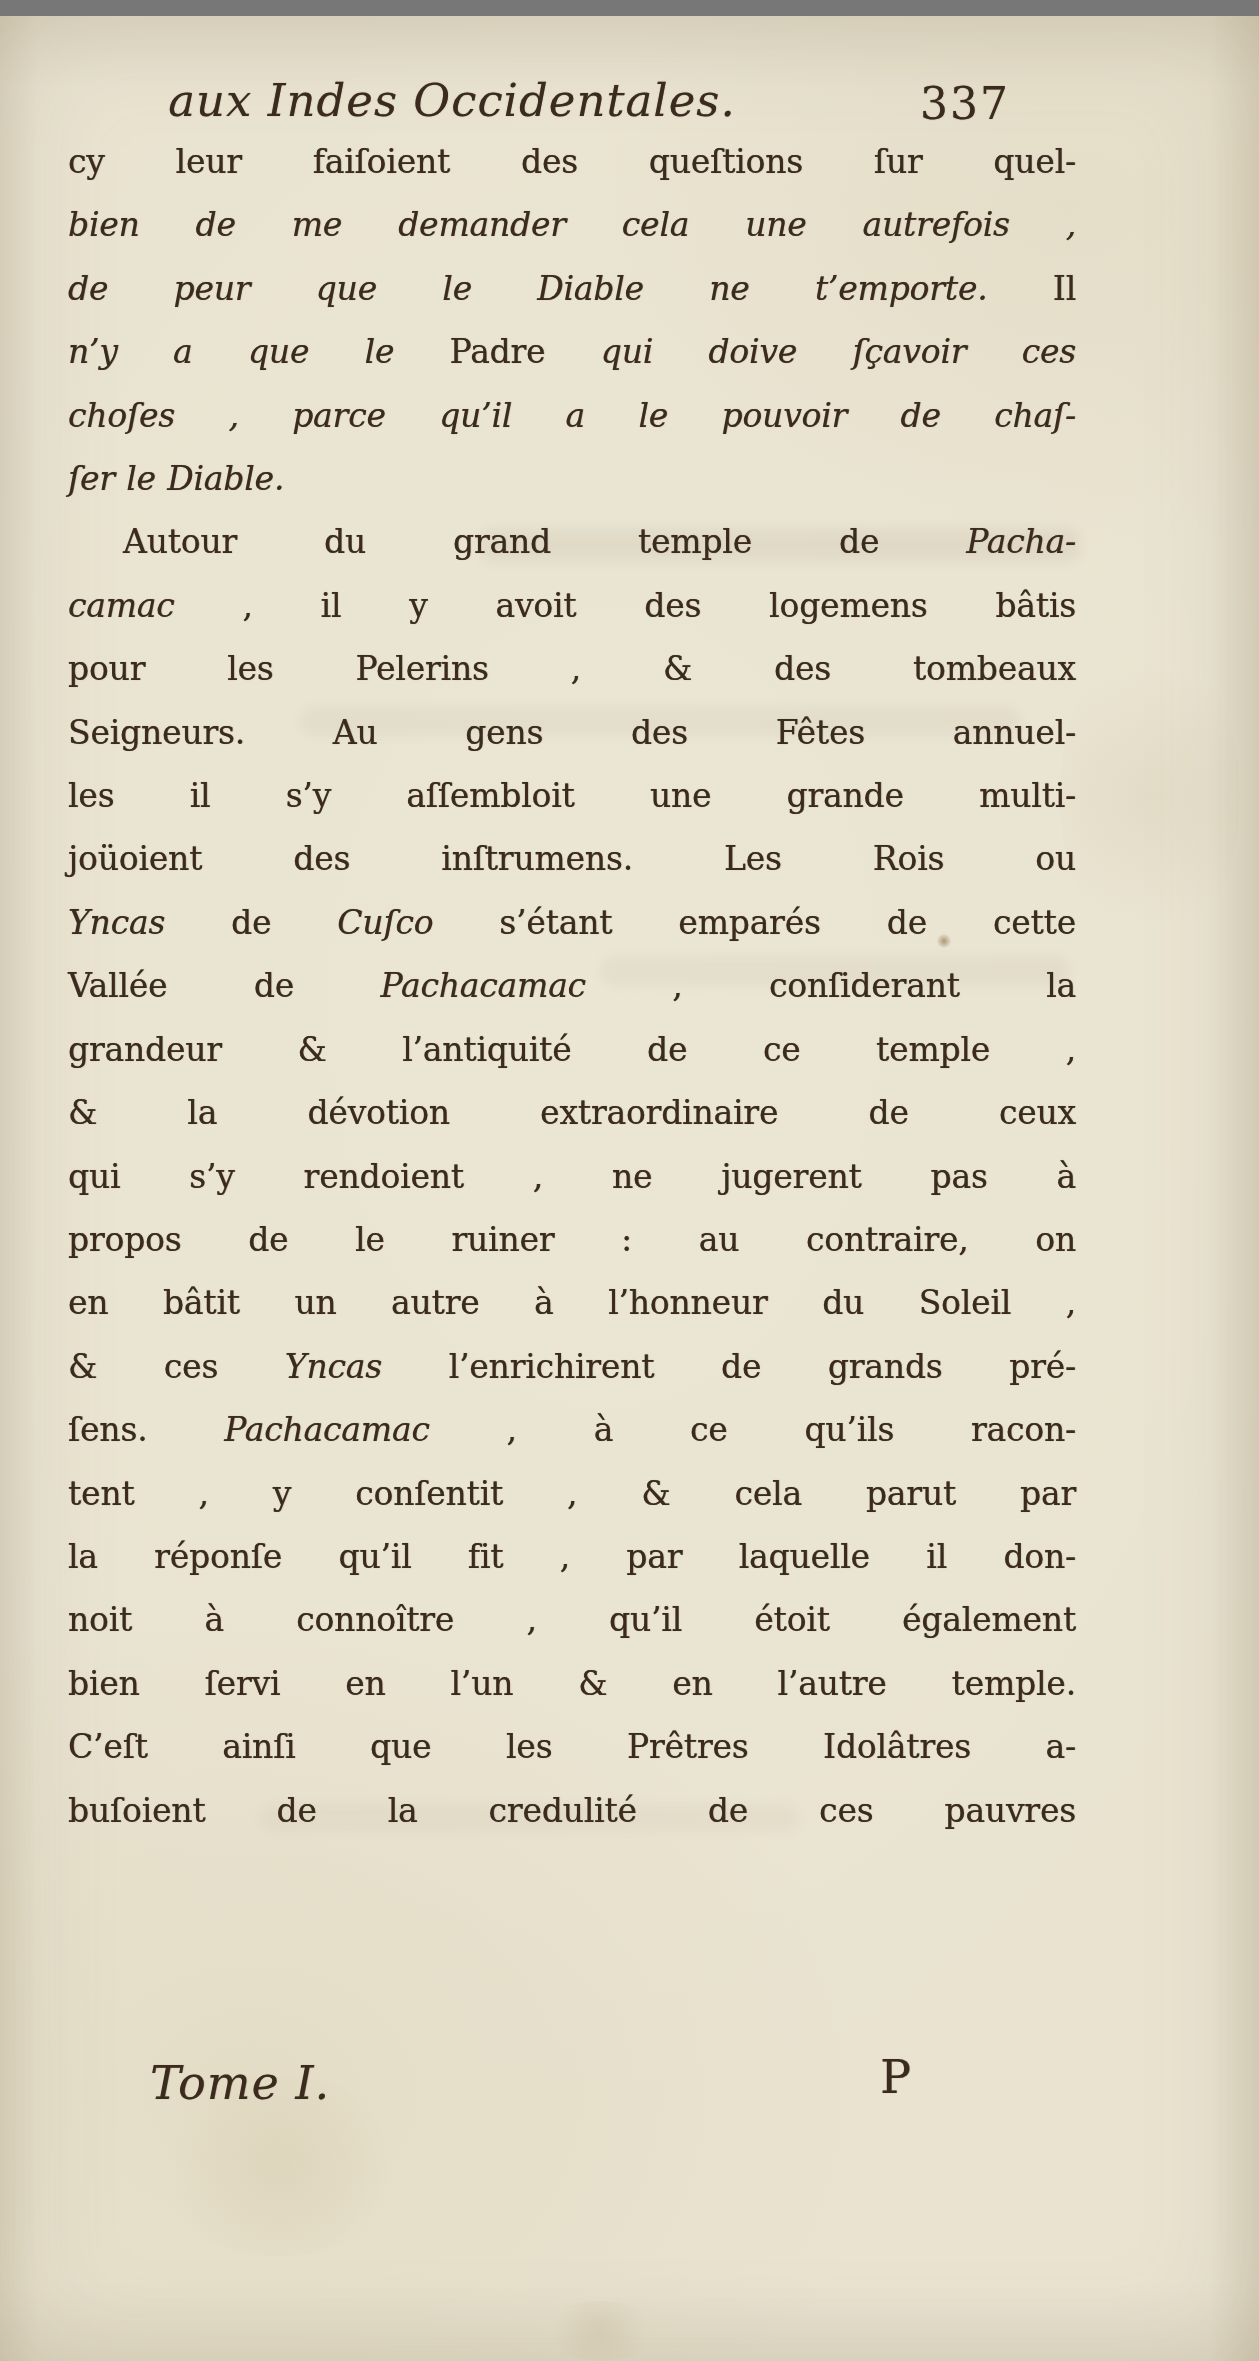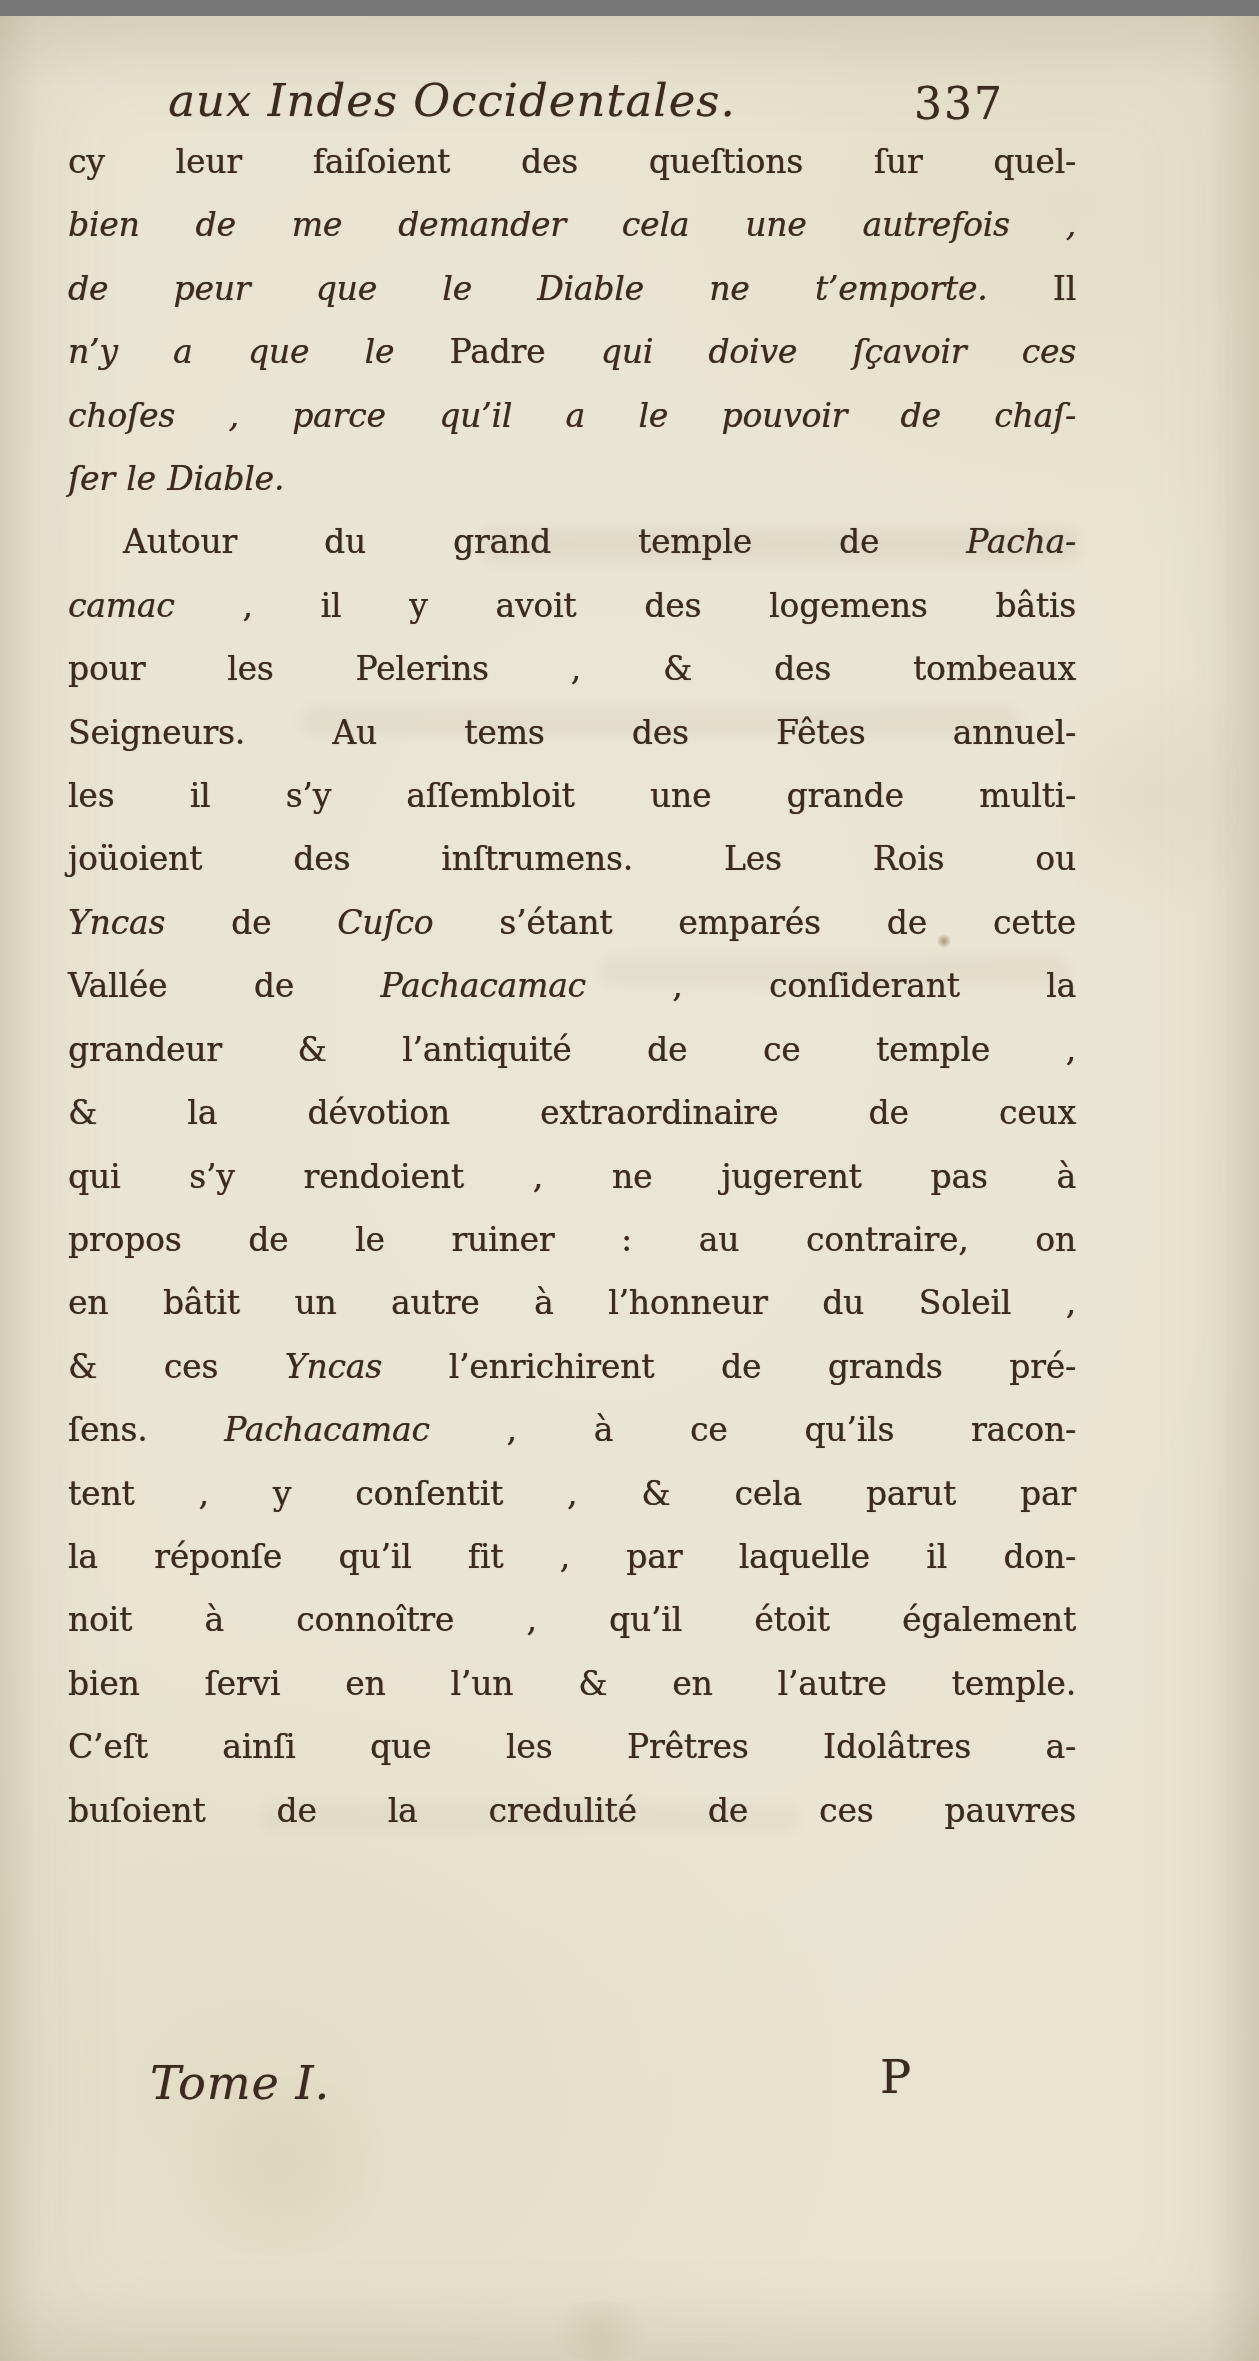--- a/index.html
+++ b/index.html
@@ -45,21 +45,21 @@
   .running-head{
     position:absolute;left:68px;top:58px;width:1008px;height:58px;
   }
   .running-title{
     display:block;text-align:center;
     font-style:italic;font-size:45px;letter-spacing:1px;
     transform:translateX(-120px);
     text-shadow:0 0 1px rgba(59,43,30,.55);
   }
   .page-number{
-    position:absolute;right:72px;top:4px;
+    position:absolute;right:66px;top:4px;
     font-size:44px;letter-spacing:2px;
     font-variant-numeric:oldstyle-nums;
     text-shadow:0 0 1px rgba(59,43,30,.55);
   }
   .text-block{
     position:absolute;left:68px;top:114px;width:1008px;
     font-size:33px;line-height:63.4px;
     letter-spacing:-0.2px;word-spacing:1px;
     text-shadow:0.4px 0.4px 0.7px rgba(59,43,30,.55), -0.2px -0.2px 0.5px rgba(59,43,30,.30);
   }
@@ -100,21 +100,21 @@
   <main class="text-block">
       <div class="line"><span>cy leur faiſoient des queſtions ſur quel-</span></div>
       <div class="line"><span class="it">bien de me demander cela une autrefois ,</span></div>
       <div class="line"><span class="it">de peur que le Diable ne t’emporte. </span><span>Il</span></div>
       <div class="line"><span class="it">n’y a que le </span><span>Padre</span><span class="it"> qui doive ſçavoir ces</span></div>
       <div class="line"><span class="it">choſes , parce qu’il a le pouvoir de chaſ-</span></div>
       <div class="line no-just"><span class="it">ſer le Diable.</span></div>
       <div class="line indent"><span>Autour du grand temple de </span><span class="it">Pacha-</span></div>
       <div class="line"><span class="it">camac</span><span> , il y avoit des logemens bâtis</span></div>
       <div class="line"><span>pour les Pelerins , &amp; des tombeaux</span></div>
-      <div class="line"><span>Seigneurs. Au tems des Fêtes annuel-</span></div>
+      <div class="line"><span>Seigneurs. Au gens des Fêtes annuel-</span></div>
       <div class="line"><span>les il s’y aſſembloit une grande multi-</span></div>
       <div class="line"><span>joüoient des inſtrumens. Les Rois ou</span></div>
       <div class="line"><span class="it">Yncas</span><span> de </span><span class="it">Cuſco</span><span> s’étant emparés de cette</span></div>
       <div class="line"><span>Vallée de </span><span class="it">Pachacamac</span><span> , conſiderant la</span></div>
       <div class="line"><span>grandeur &amp; l’antiquité de ce temple ,</span></div>
       <div class="line"><span>&amp; la dévotion extraordinaire de ceux</span></div>
       <div class="line"><span>qui s’y rendoient , ne jugerent pas à</span></div>
       <div class="line"><span>propos de le ruiner : au contraire, on</span></div>
       <div class="line"><span>en bâtit un autre à l’honneur du Soleil ,</span></div>
       <div class="line"><span>&amp; ces </span><span class="it">Yncas</span><span> l’enrichirent de grands pré-</span></div>

